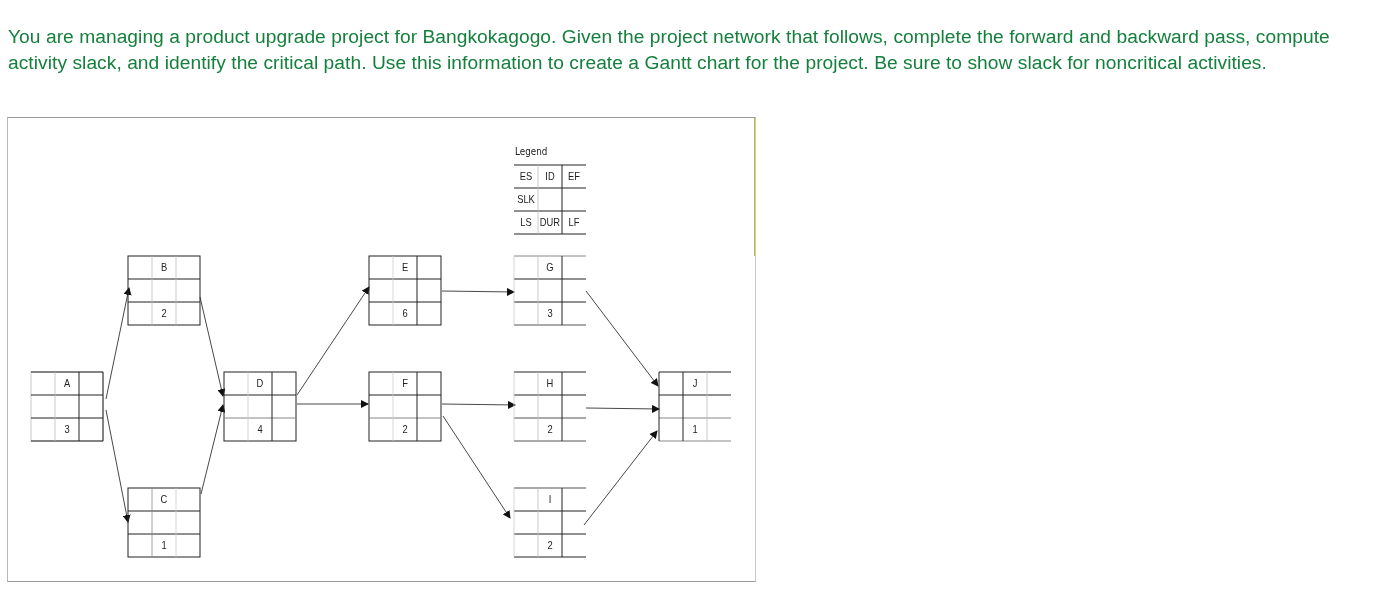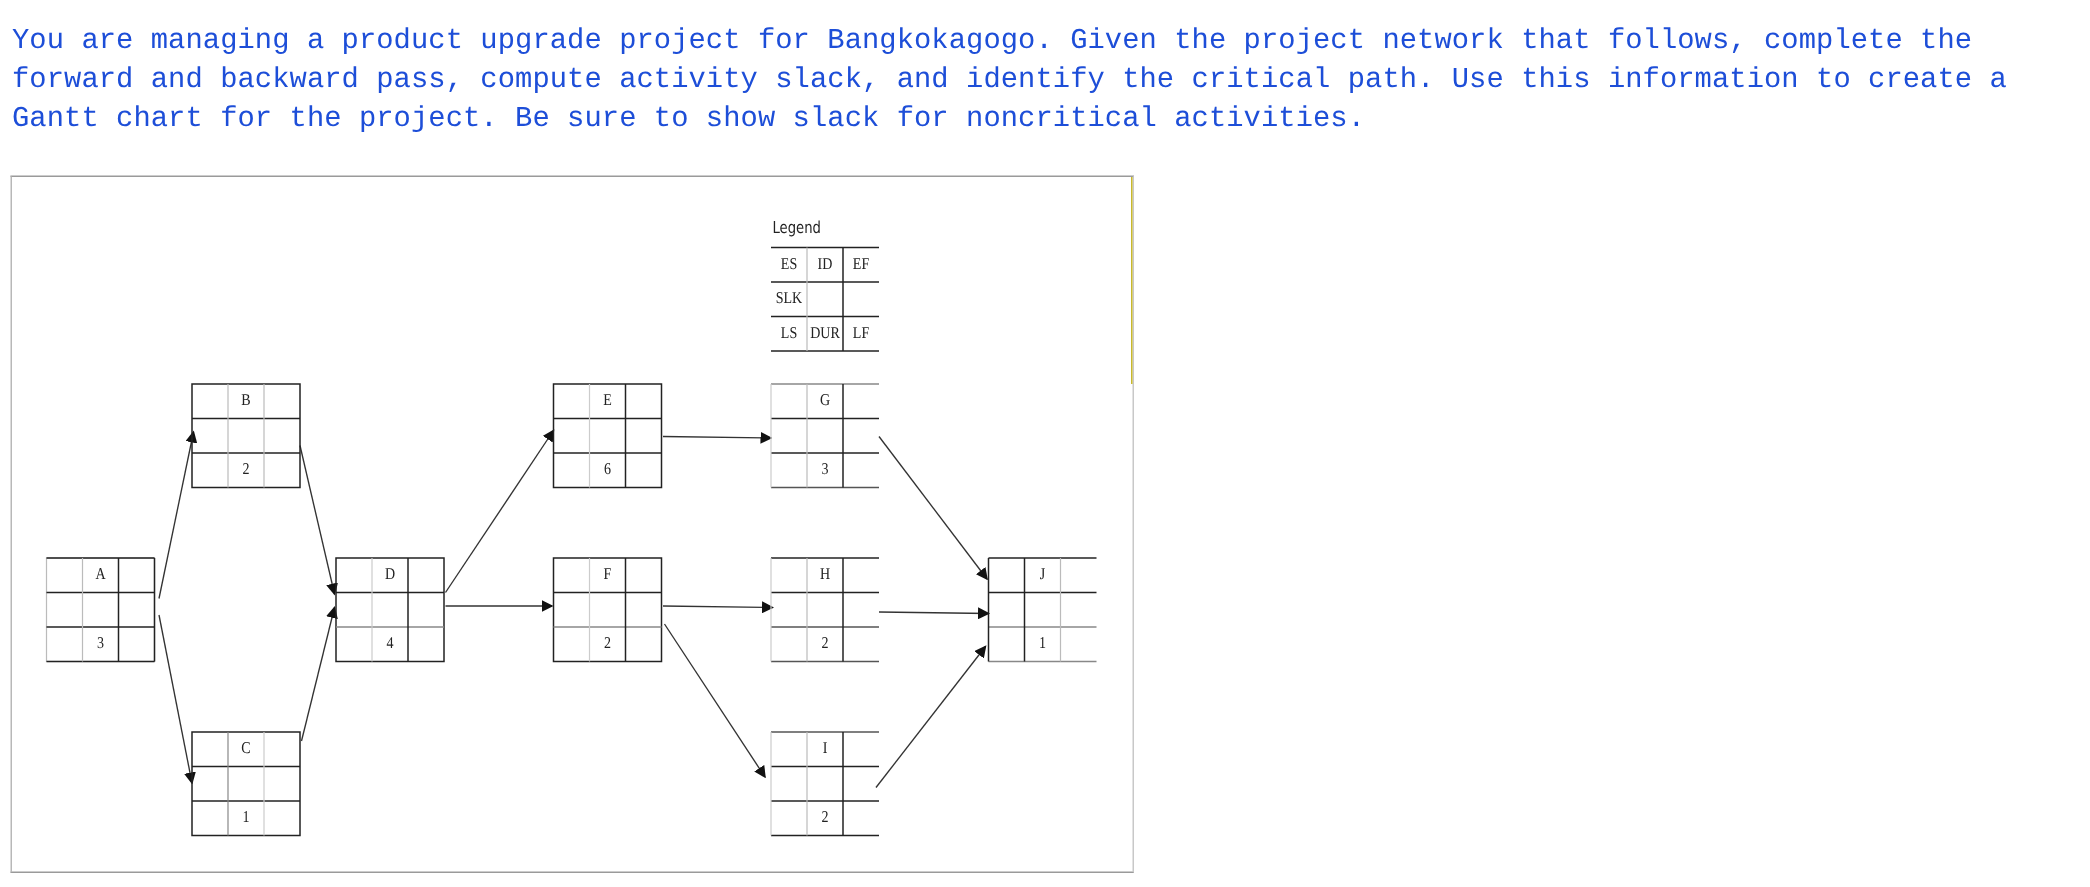--- a/index.html
+++ b/index.html
@@ -1,34 +1,34 @@
 <!DOCTYPE html>
 <html><head>
 <meta charset="utf-8">
 <style>
   html, body { margin: 0; padding: 0; background: #ffffff; }
   body { width: 1393px; height: 591px; position: relative; overflow: hidden; }
   .question {
-    position: absolute; left: 8px; top: 14px; width: 1380px;
-    font-family: Liberation Mono, monospace; font-size: 19.2px; line-height: 26px;
-    color: #1d4ed8; letter-spacing: 0.05px;
+    position: absolute; left: 8px; top: 24px; width: 1380px;
+    font-family: Liberation Sans, sans-serif; font-size: 19.2px; line-height: 26px;
+    color: #15803d; letter-spacing: 0.05px;
   }
   .frame {
     position: absolute; left: 7px; top: 117px; width: 747px; height: 463px;
     border-top: 1px solid #9a9a9a; border-left: 1px solid #b8b8b8;
     border-bottom: 1px solid #9a9a9a; border-right: 1px solid #c8c8c8;
     background: #ffffff;
   }
   .frame-accent {
     position: absolute; left: 754px; top: 118px; width: 1px; height: 138px; background: #c9b92c;
   }
   .diagram-svg { position: absolute; left: 0; top: 0; }
   .node {
     position: absolute; width: 72px; height: 84px;
-    font-family: Liberation Serif, serif; font-size: 11px; color: #222;
+    font-family: Liberation Sans, sans-serif; font-size: 11px; color: #222;
   }
   .cell {
     position: absolute; width: 24px; height: 23px; line-height: 23px; text-align: center;
     transform: scaleX(0.85);
   }
   .legend-title {
     position: absolute; font-family: "DejaVu Sans", sans-serif; font-size: 11px; color: #222;
     transform: scaleX(0.8); transform-origin: left center;
   }
 </style>

